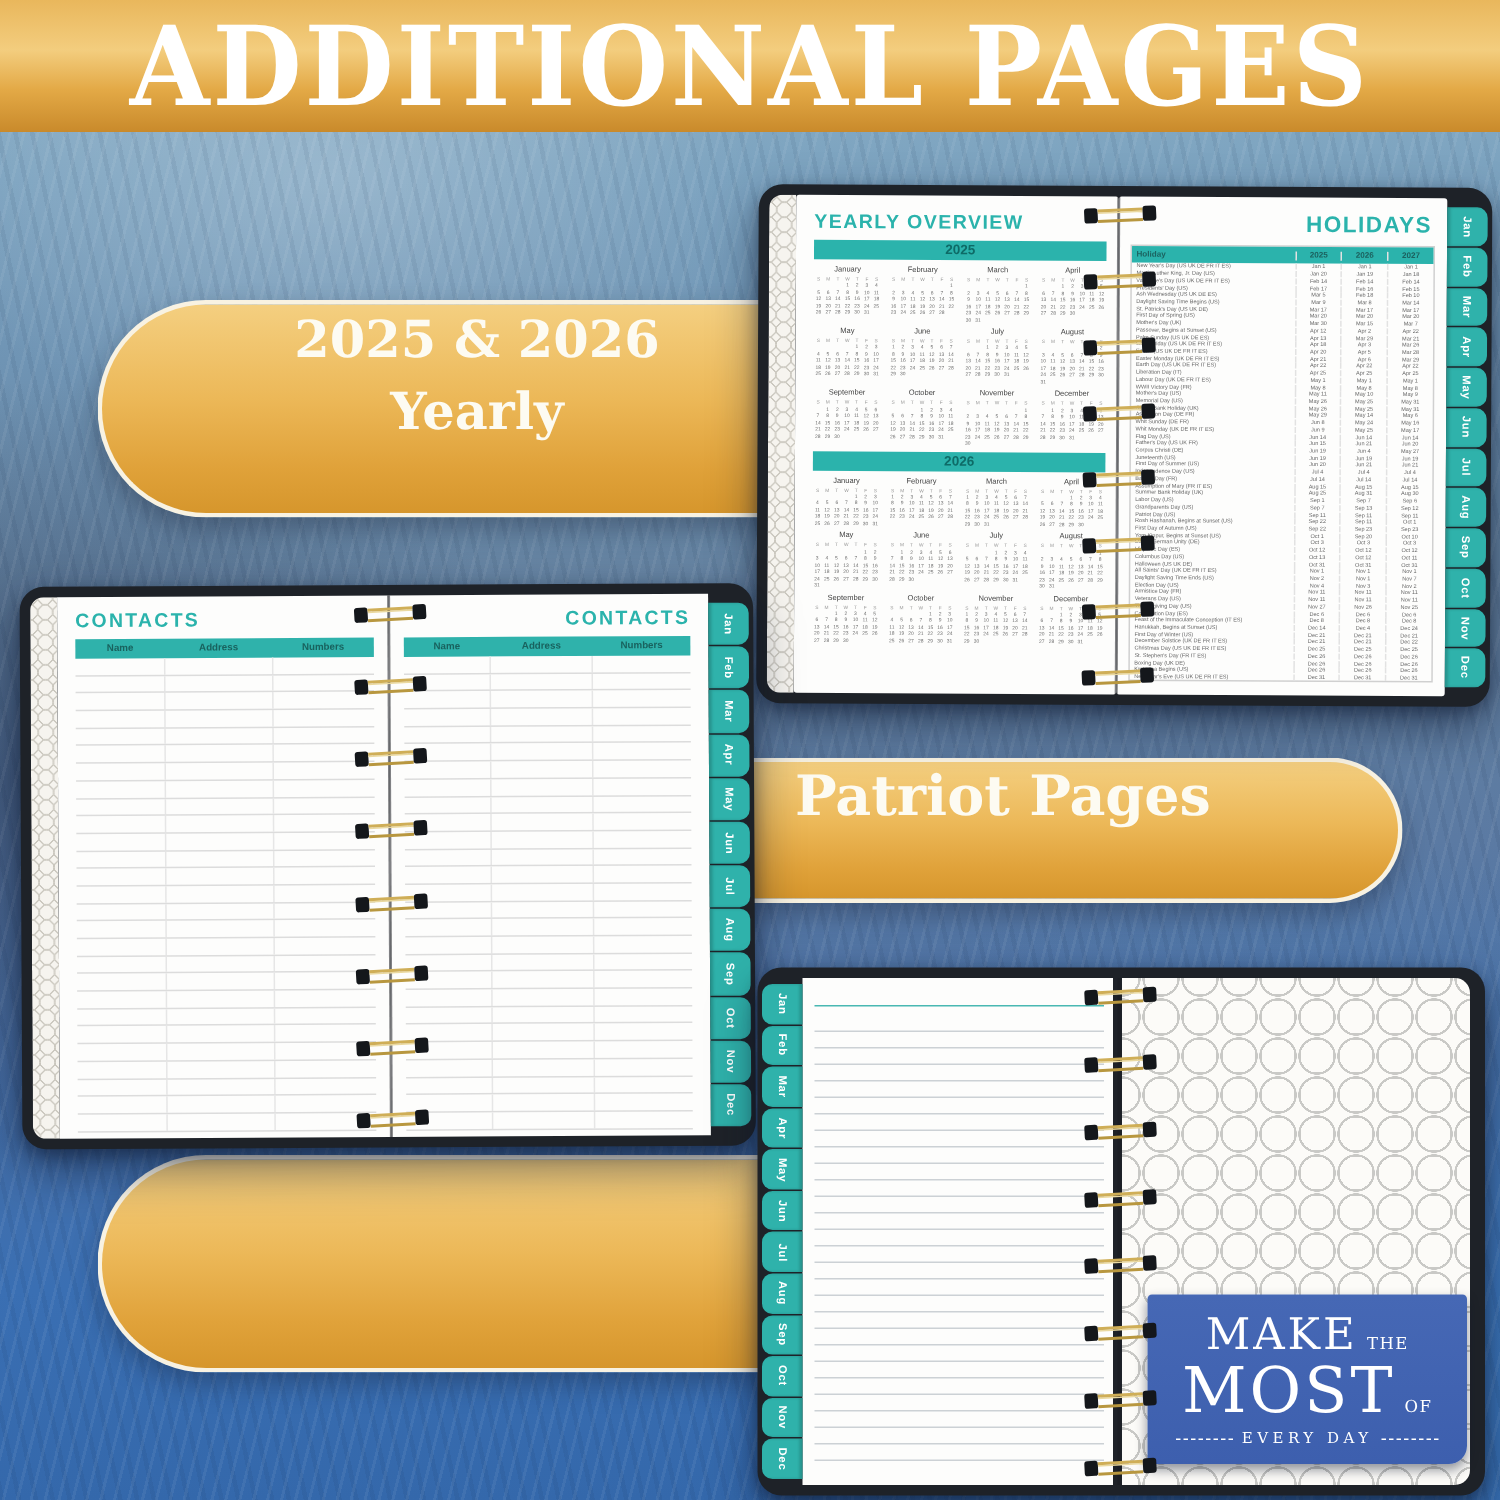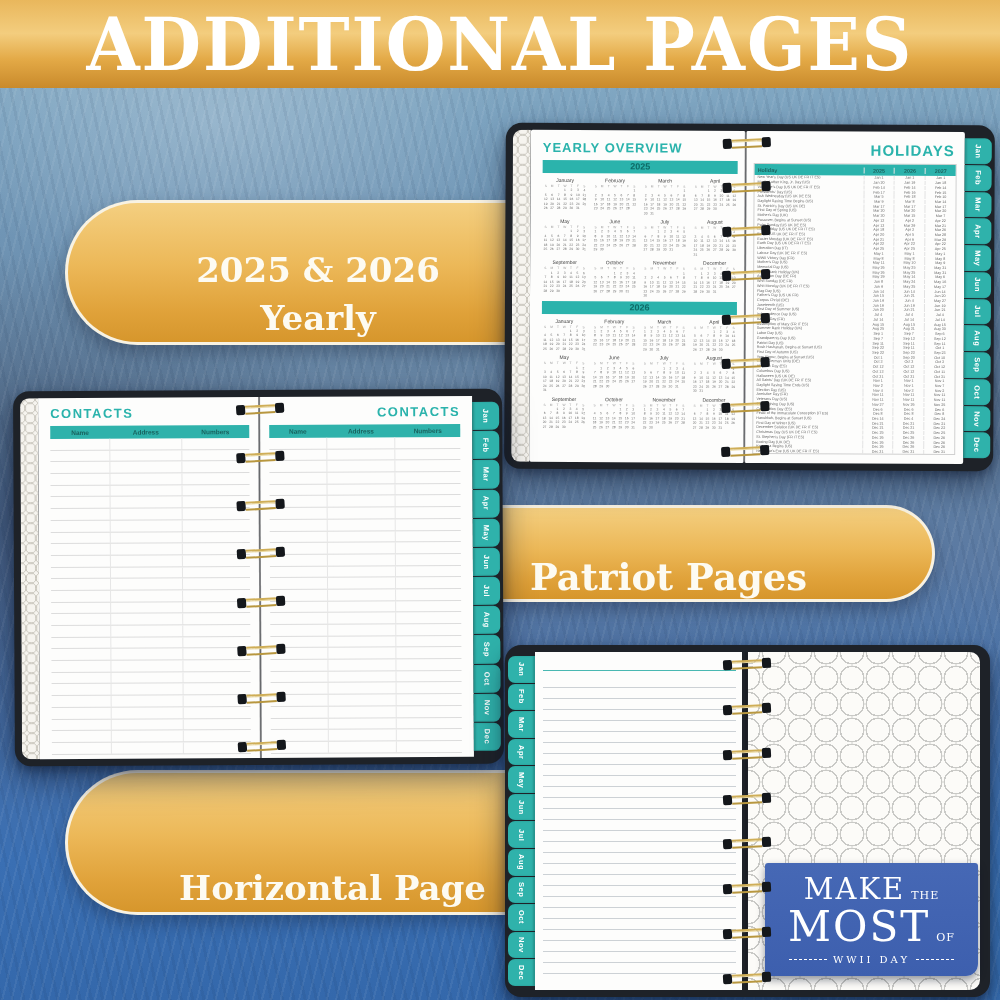--- a/index.html
+++ b/index.html
@@ -30,21 +30,21 @@
     font-family:"DejaVu Serif", serif; font-weight:bold; color:#fff;
     font-size:70px; letter-spacing:2px; transform:scale(.98,1.05); white-space:nowrap;
   }
 
   
   .pill{
     position:absolute; z-index:1;
     background:linear-gradient(180deg,#f4cf80 0%,#ecb858 45%,#e0a23a 78%,#d6962c 100%);
     box-shadow:0 8px 18px rgba(20,30,50,.35);
     color:#fdfbf2; font-family:"DejaVu Serif", serif; font-weight:bold;
-    display:flex; flex-direction:column; justify-content:flex-end;
+    display:flex; flex-direction:column; justify-content:flex-start;
   }
   .pill.round-left{ border-radius:74px 0 0 74px; border:3px solid #f8f2e2; border-right:none; }
   .pill.round-right{ border-radius:0 52px 52px 0; border:3px solid #f8f2e2; border-left:none; }
   #pill-yearly{ left:65px; top:200px; width:447px; height:145px; text-align:center; padding-left:70px; padding-right:14px; }
   #pill-yearly .l{ font-size:34px; line-height:48px; }
   #pill-contacts{ left:468px; top:505px; width:467px; height:97px; padding-left:62px; }
   #pill-contacts .l{ font-size:37px; }
   #pill-pocket{ left:65px; top:770px; width:447px; height:145px; text-align:right; padding-right:26px; }
   #pill-pocket .l{ font-size:34px; line-height:48px; }
 
@@ -160,21 +160,20 @@
   <div class="t">ADDITIONAL PAGES</div>
 </div>
 
 <div class="pill round-left" id="pill-yearly">
   <div class="l">2025 &amp; 2026 Yearly</div>
 </div>
 <div class="pill round-right" id="pill-contacts">
   <div class="l">Patriot Pages</div>
 </div>
 <div class="pill round-left" id="pill-pocket">
-  <div class="l">Horizontal Page</div>
 </div>
 
 <div class="notebook" id="nb-top">
   <div class="cover"></div>
   <div class="deco-strip"></div>
   <div class="page pl">
     <div class="yo-title">YEARLY OVERVIEW</div>
     <div>
         <div class="year-banner">2025</div>
         <div class="months-grid">
@@ -1920,21 +1919,21 @@
     <div class="pk-line">
       <span class="pk-big1">MAKE</span>
       <span class="pk-small">THE</span>
     </div>
     <div class="pk-line">
       <span class="pk-big2">MOST</span>
       <span class="pk-small">OF</span>
     </div>
     <div class="pk-everyday">
       <span class="dash"></span>
-      <span class="txt">WWII DAY</span>
+      <span class="txt">EVERY DAY</span>
       <span class="dash"></span>
     </div>
   </div>
   <div class="gutter"></div>
   <div class="spiral">
       <div class="coil">
         <span class="nub"></span>
         <span class="wire"></span>
         <span class="nub"></span>
       </div>

